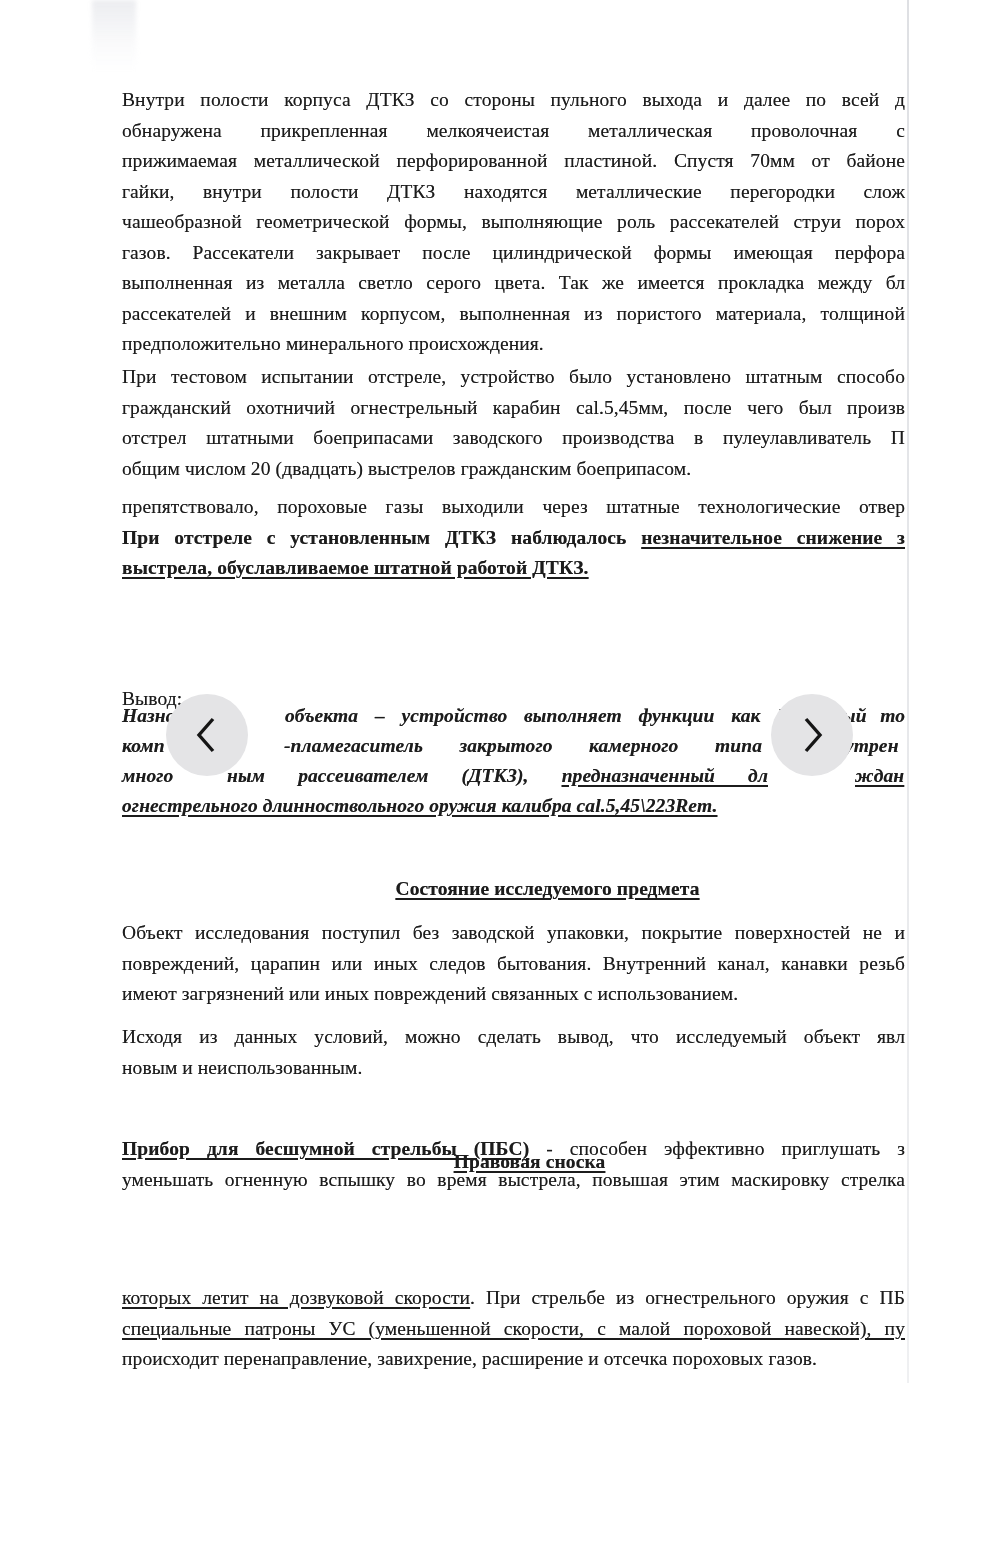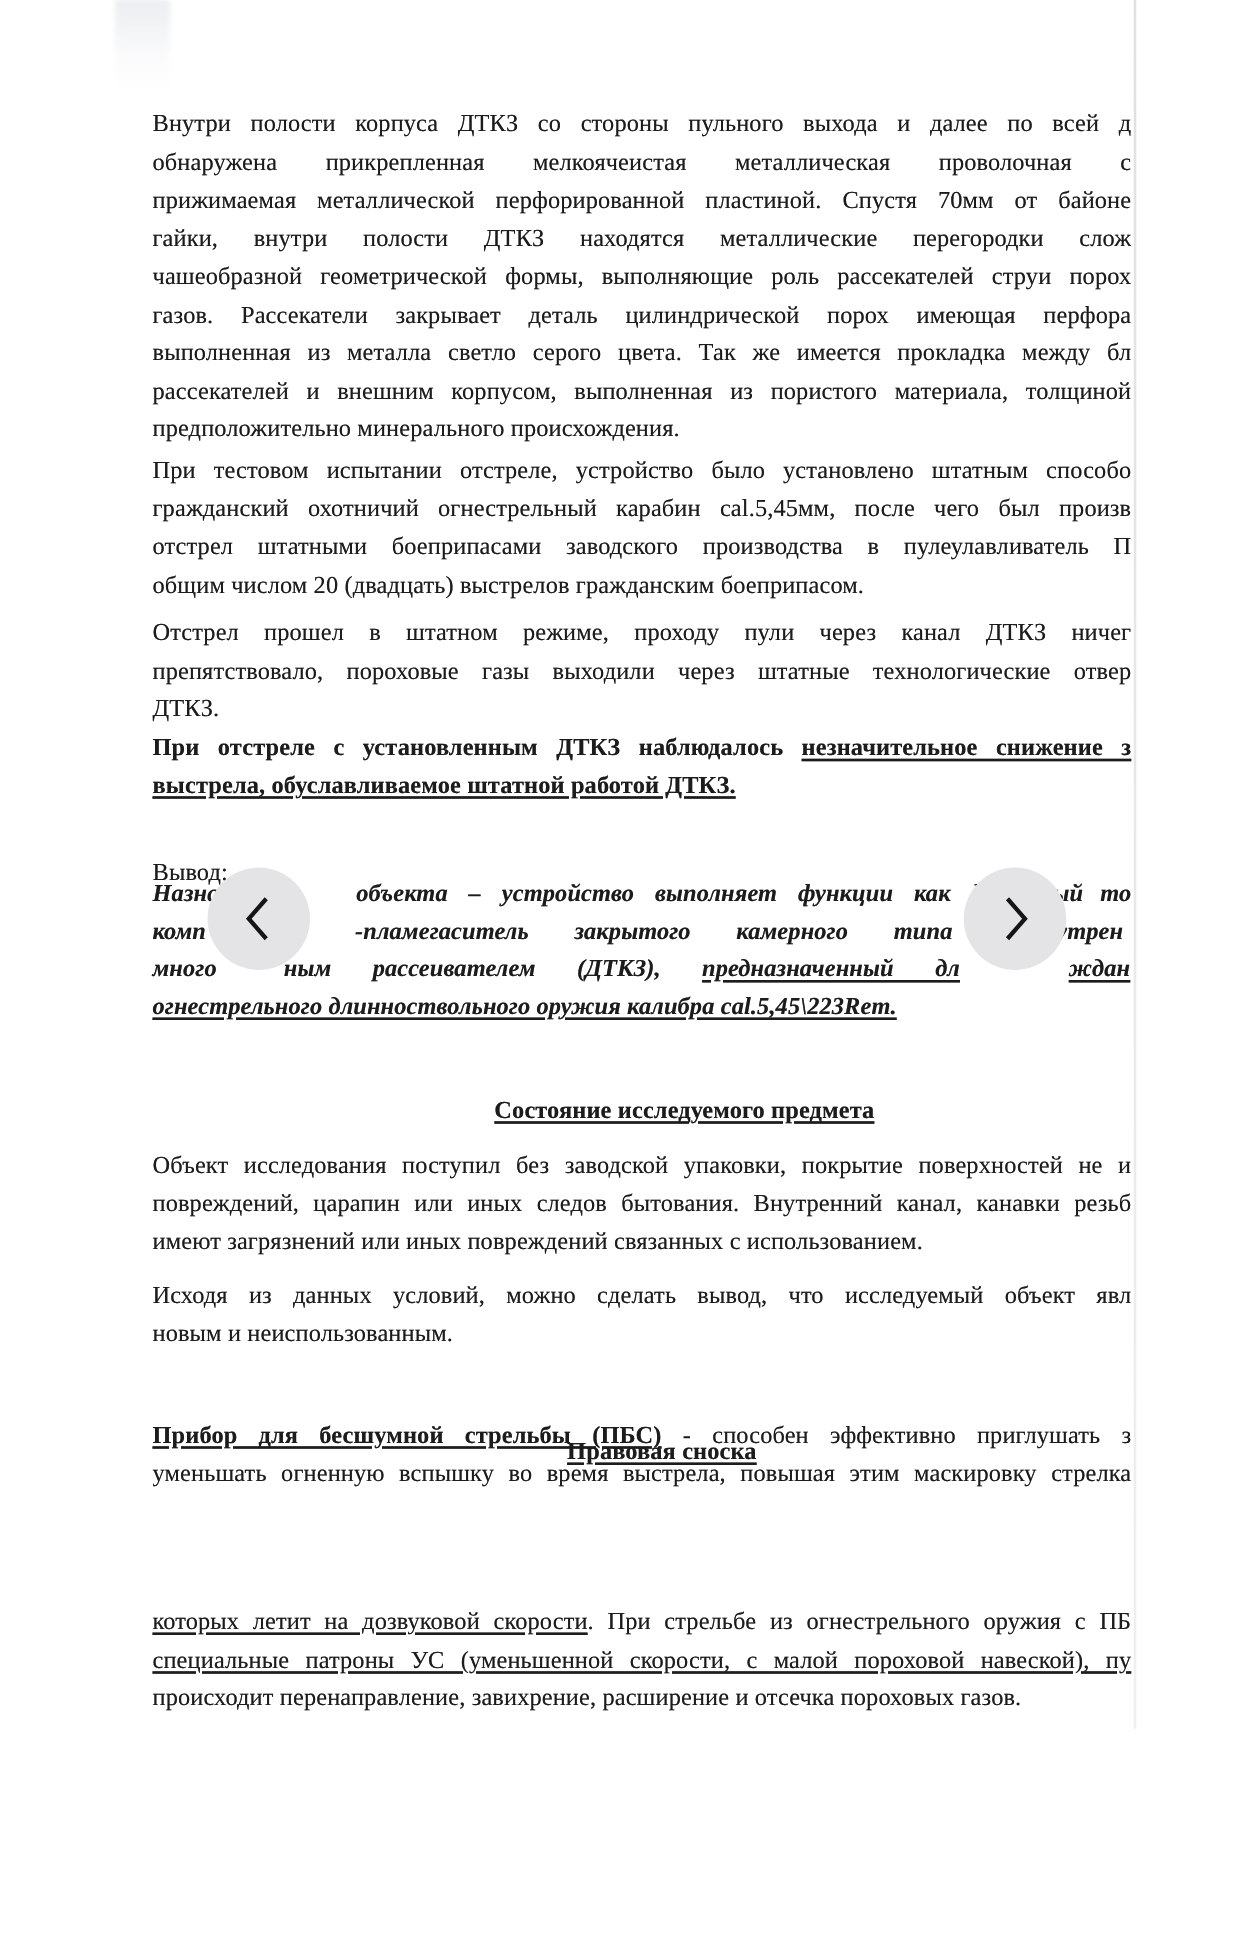--- a/index.html
+++ b/index.html
@@ -35,35 +35,33 @@
 <div class="page">
   <div class="smudge"></div>
   <div class="scan-edge"></div>
   <div class="doc" id="doc">
       <div class="block" style="top: 85px;">
         <div class="line"><span class="">Внутри полости корпуса ДТКЗ со стороны пульного выхода и далее по всей д</span></div>
         <div class="line"><span class="">обнаружена прикрепленная мелкоячеистая металлическая проволочная с</span></div>
         <div class="line"><span class="">прижимаемая металлической перфорированной пластиной. Спустя 70мм от байоне</span></div>
         <div class="line"><span class="">гайки, внутри полости ДТКЗ находятся металлические перегородки слож</span></div>
         <div class="line"><span class="">чашеобразной геометрической формы, выполняющие роль рассекателей струи порох</span></div>
-        <div class="line"><span class="">газов. Рассекатели закрывает деталь цилиндрической порох имеющая перфора</span></div>
+        <div class="line"><span class="">газов. Рассекатели закрывает после цилиндрической формы имеющая перфора</span></div>
         <div class="line"><span class="">выполненная из металла светло серого цвета. Так же имеется прокладка между бл</span></div>
         <div class="line"><span class="">рассекателей и внешним корпусом, выполненная из пористого материала, толщиной</span></div>
         <div class="line last"><span class="">предположительно минерального происхождения.</span></div>
       </div>
       <div class="block" style="top: 362px;">
         <div class="line"><span class="">При тестовом испытании отстреле, устройство было установлено штатным способо</span></div>
         <div class="line"><span class="">гражданский охотничий огнестрельный карабин cal.5,45мм, после чего был произв</span></div>
         <div class="line"><span class="">отстрел штатными боеприпасами заводского производства в пулеулавливатель П</span></div>
         <div class="line last"><span class="">общим числом  20 (двадцать) выстрелов гражданским боеприпасом.</span></div>
       </div>
       <div class="block" style="top: 492px;">
-        <div class="line"><span class="">Отстрел прошел в штатном режиме, проходу пули через канал ДТКЗ ничег</span></div>
         <div class="line"><span class="">препятствовало,  пороховые газы выходили через штатные технологические отвер</span></div>
-        <div class="line last"><span class="">ДТКЗ.</span></div>
         <div class="line"><span class="b ">При отстреле с установленным ДТКЗ наблюдалось </span><span class="b u ">незначительное снижение з</span></div>
         <div class="line last"><span class="b u ">выстрела, обуславливаемое штатной работой ДТКЗ.</span></div>
       </div>
       <div class="block" style="top: 684px;">
         <div class="line last"><span class="">Вывод:</span></div>
       </div>
       <div class="block bi" style="top: 701px;">
         <div class="line flexline">
           <div class="edge" style="flex-basis: 73px;"><span class="">Назна</span></div>
           <div class="mid" style="margin-left: 90px; margin-right: 55px;"><span class="">объекта – устройство выполняет функции как  д</span></div>

